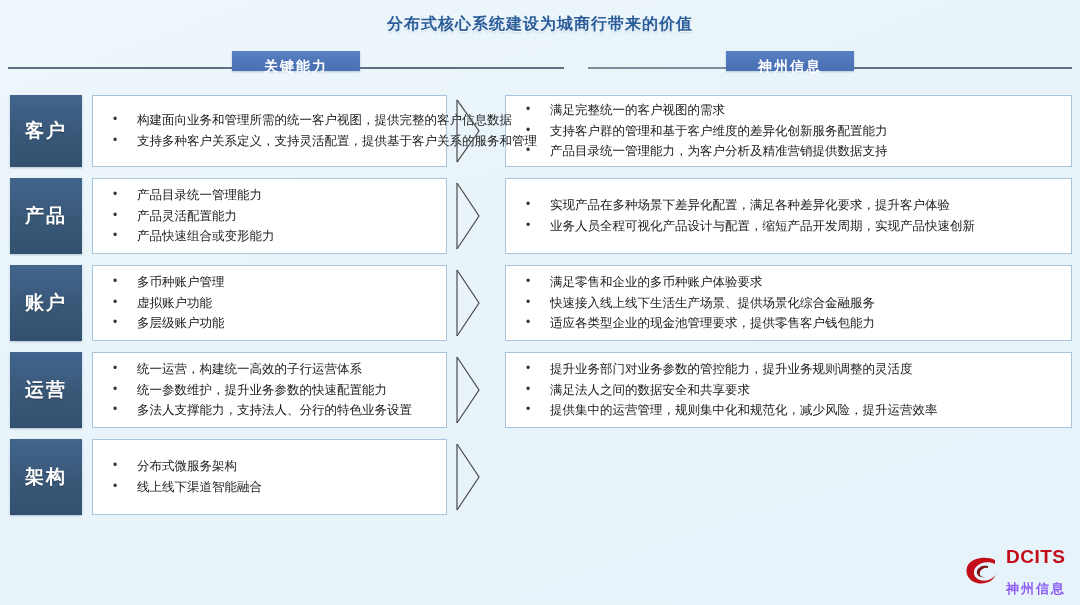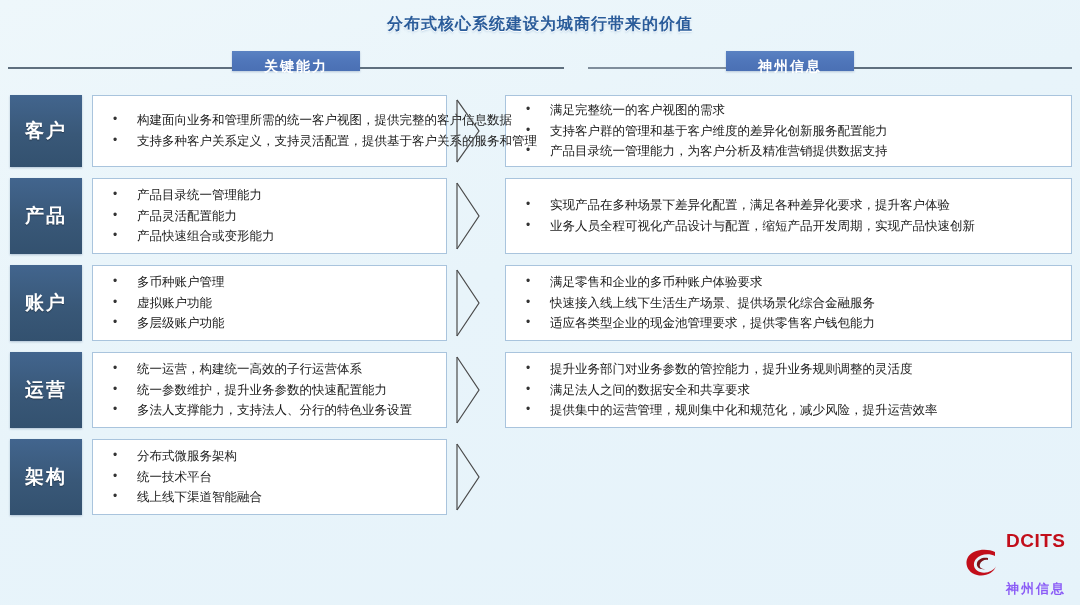--- a/index.html
+++ b/index.html
@@ -154,21 +154,20 @@
   }
   .logo-mark {
     width: 34px;
     height: 30px;
     flex: 0 0 34px;
   }
   .logo-text {
     display: flex;
     flex-direction: column;
     line-height: 1;
-    gap: 16px;
   }
   .logo-en {
     font-size: 19px;
     font-weight: bold;
     color: #c20e1a;
     letter-spacing: 0.5px;
   }
   .logo-cn {
     font-size: 13px;
     font-weight: bold;
@@ -282,21 +281,20 @@
           <li>满足法人之间的数据安全和共享要求</li>
           <li>提供集中的运营管理，规则集中化和规范化，减少风险，提升运营效率</li>
         </ul>
       </div>
     </div>
     <div class="row" style="height: 76px;">
       <div class="row-label">架构</div>
       <div class="cap-box">
         <ul class="bullets">
           <li>分布式微服务架构</li>
-          <li>统一技术平台</li>
           <li>线上线下渠道智能融合</li>
         </ul>
       </div>
       <div class="arrow-cell">
         <svg width="26" height="70" viewBox="0 0 26 70" preserveAspectRatio="none">
           <path d="M2 2 L24 35 L2 68" fill="none" stroke="#4a4a4a" stroke-width="1.2"></path>
           <path d="M2 2 L2 68" fill="none" stroke="#4a4a4a" stroke-width="1.2"></path>
         </svg>
       </div>
     </div>

